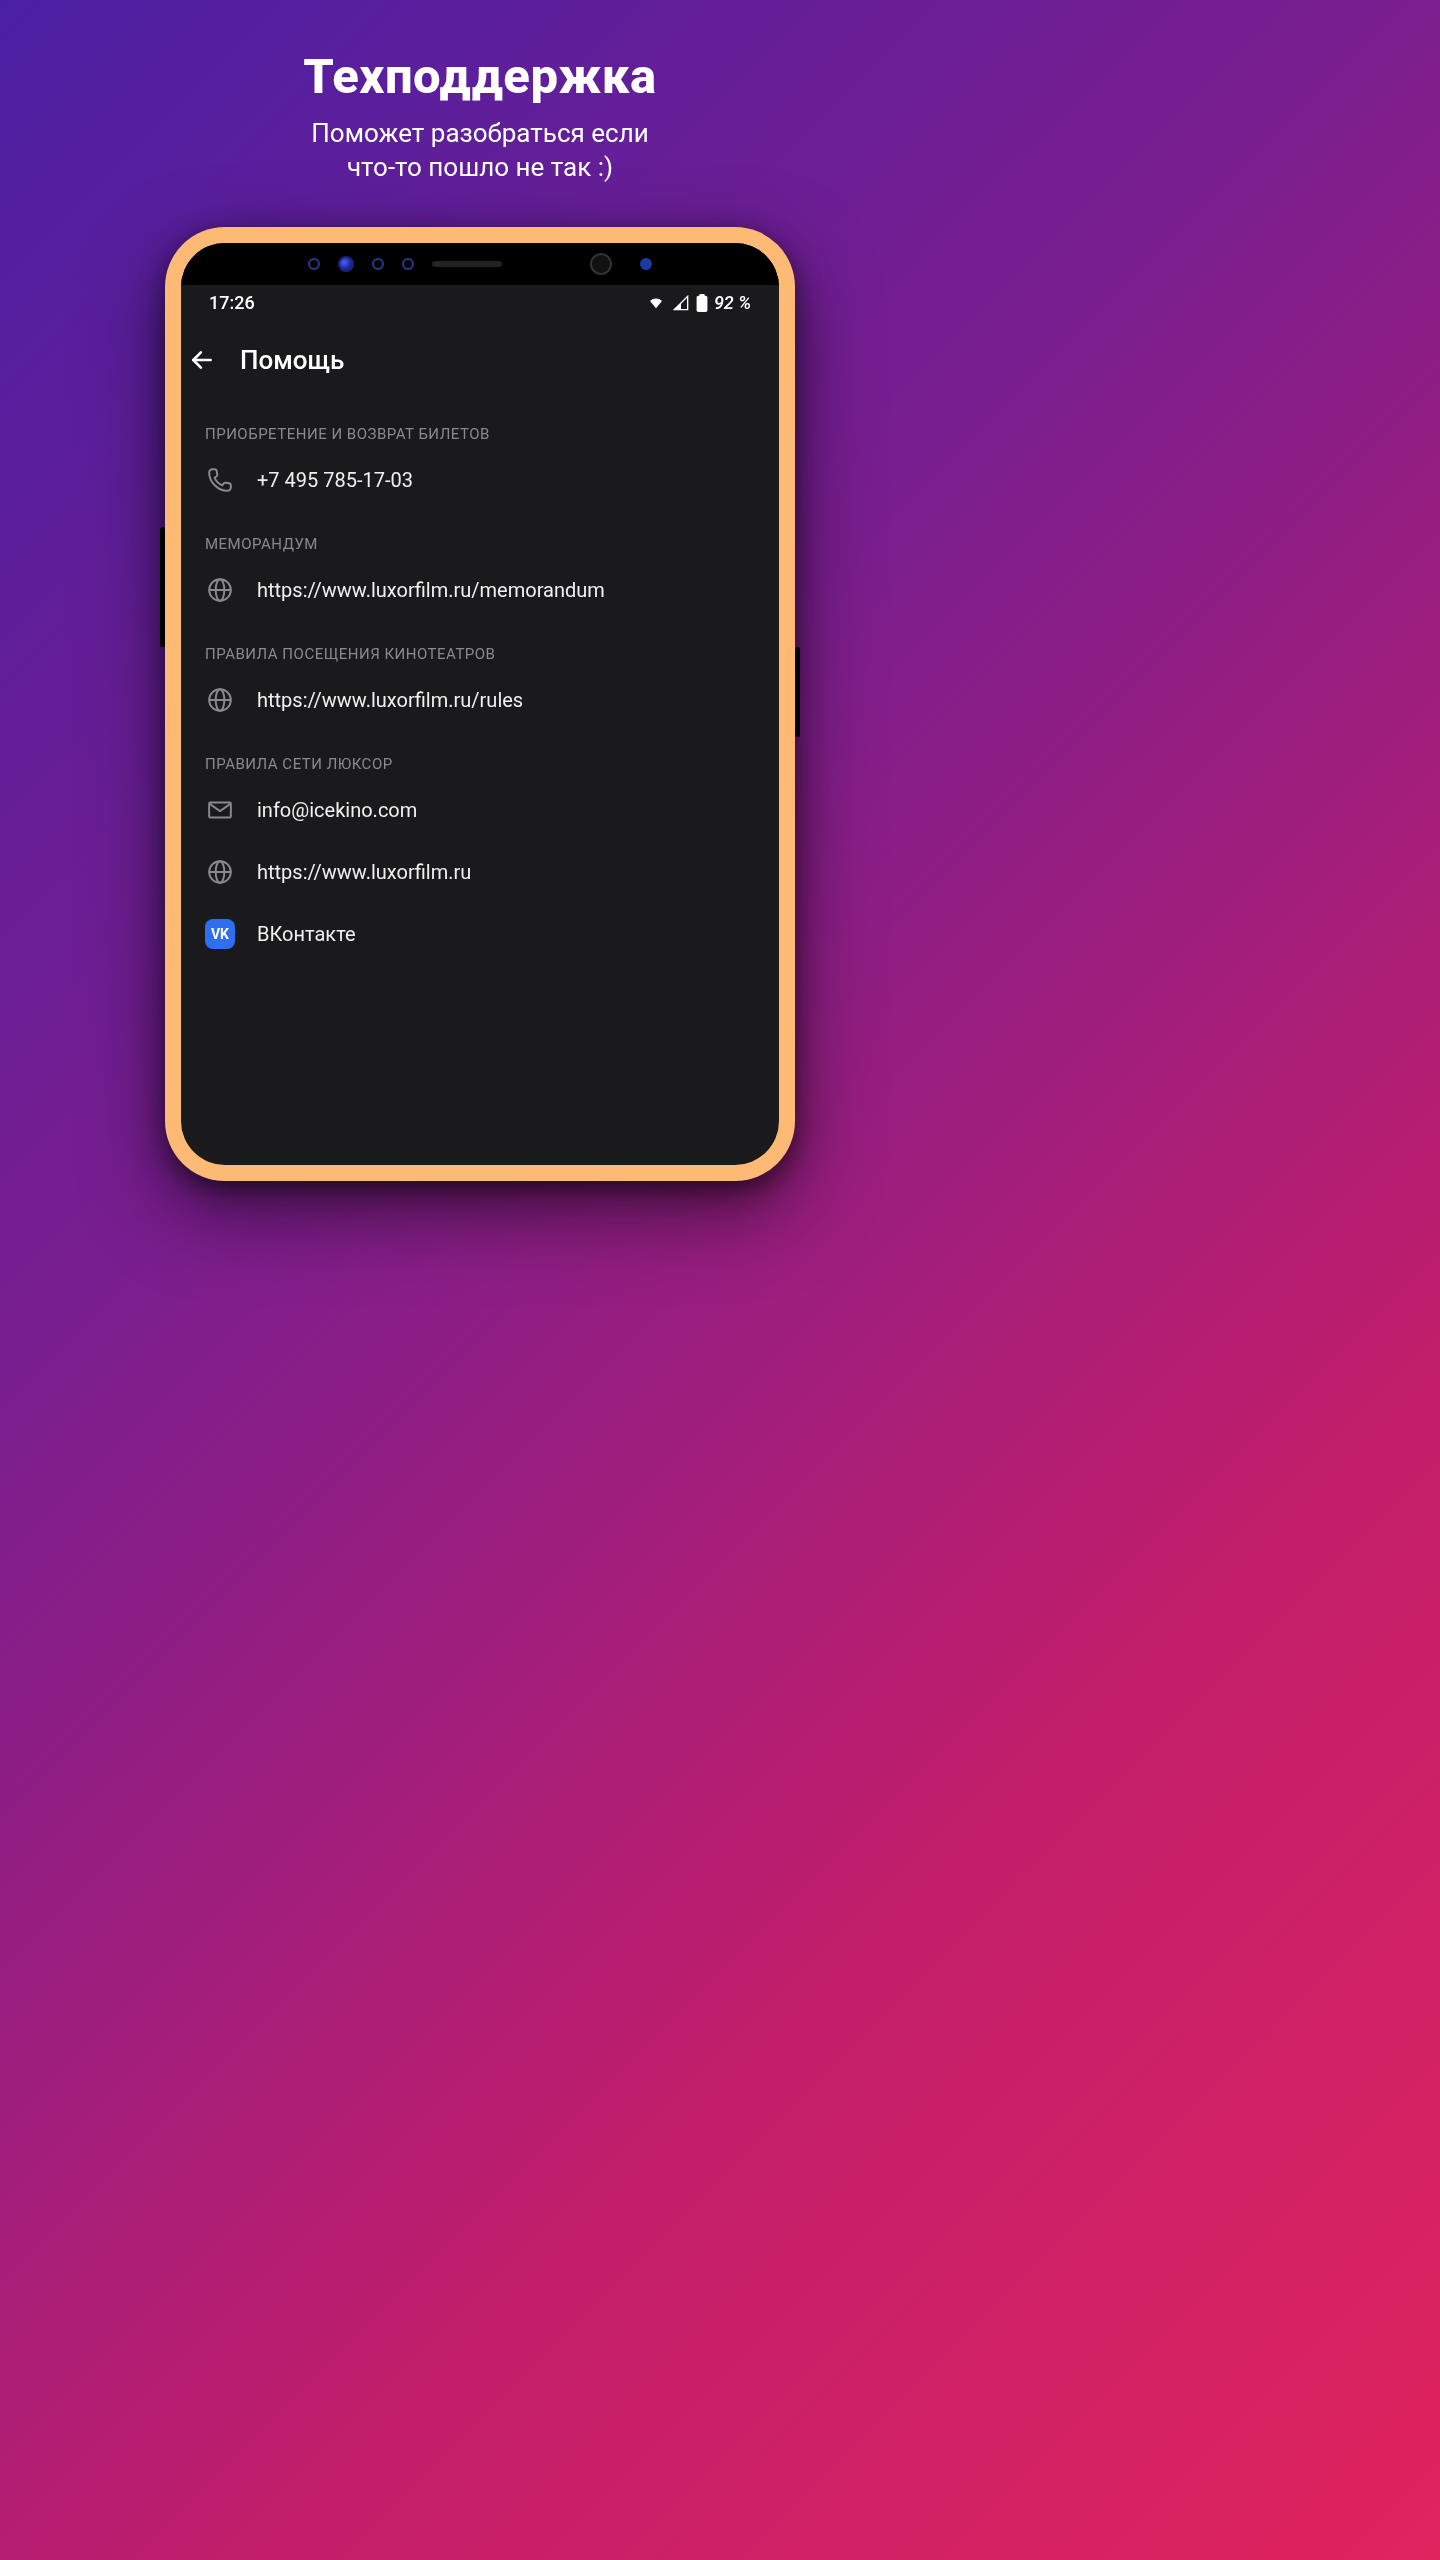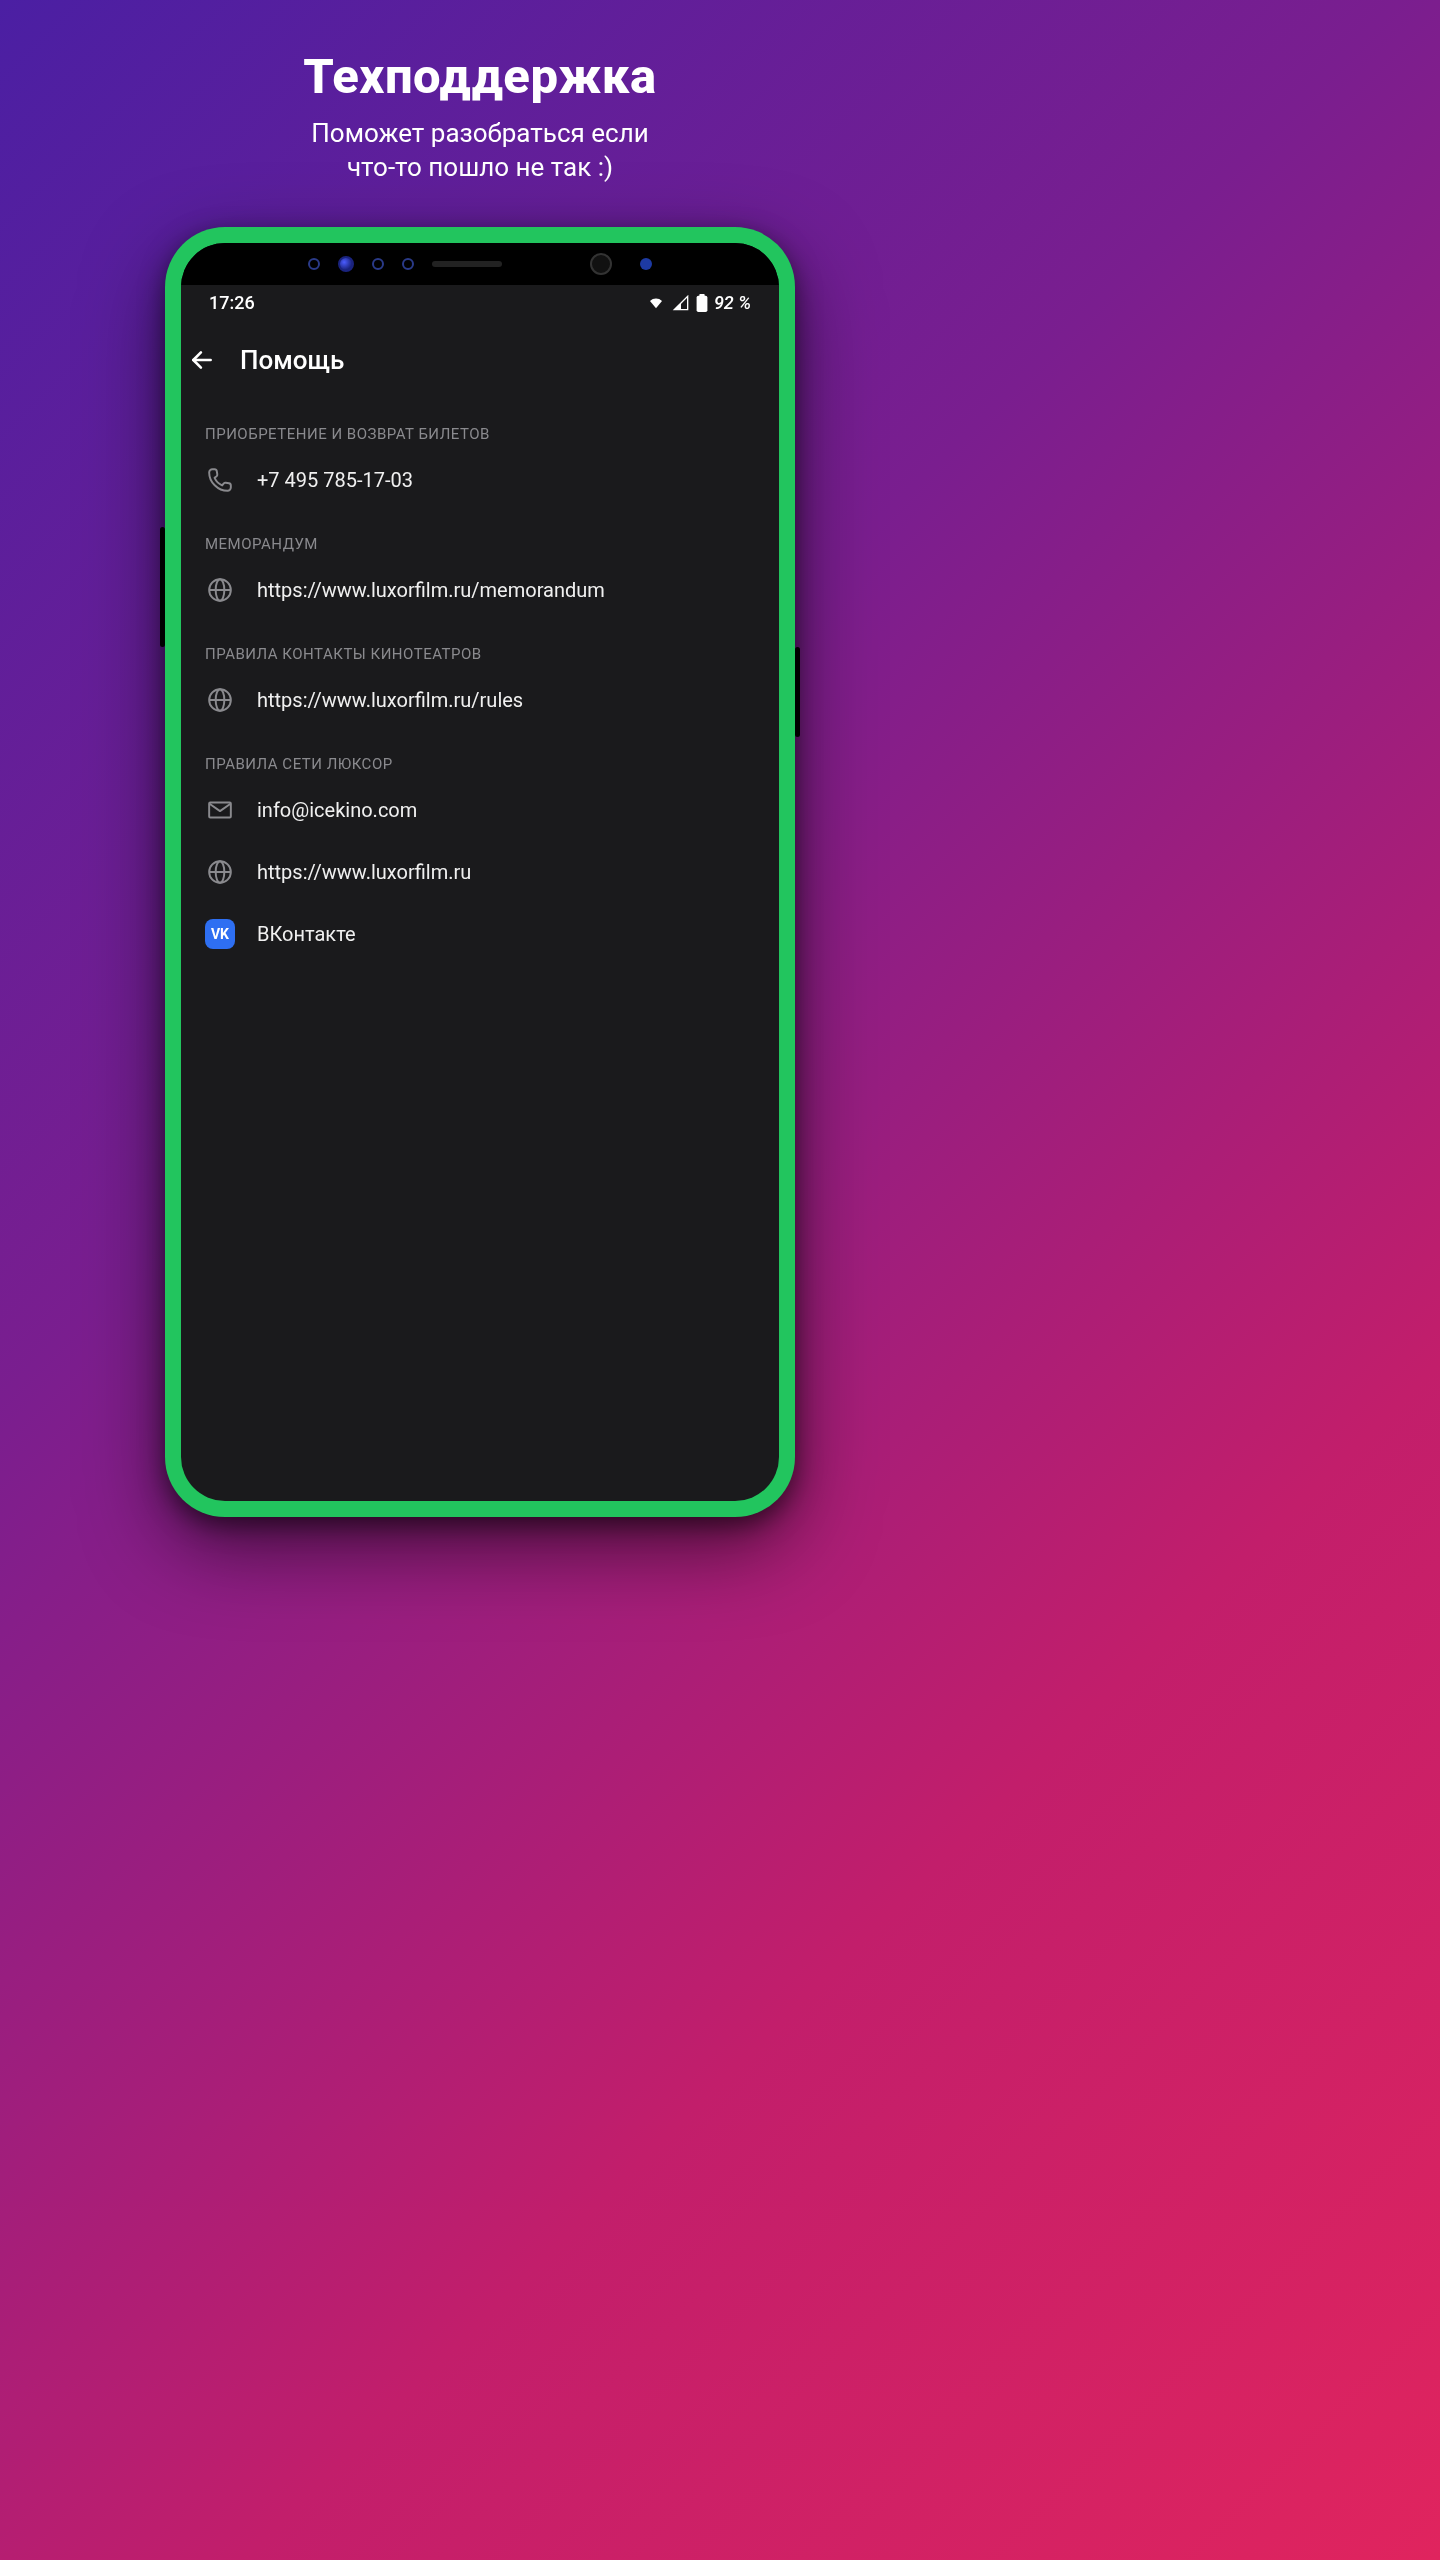--- a/index.html
+++ b/index.html
@@ -26,22 +26,22 @@
     font-weight: 400;
     text-align: center;
     margin-top: 12px;
     line-height: 1.3;
   }
 
   .phone {
     position: relative;
     margin-top: 42px;
     width: 630px;
-    height: 1290px;
-    background: #22c55e;
+    height: 954px;
+    background: #fdba74;
     border-radius: 60px;
     box-shadow: 0 30px 80px rgba(0,0,0,0.55), 0 8px 24px rgba(0,0,0,0.5);
     padding: 16px;
   }
   .phone::before, .phone::after {
     content: "";
     position: absolute;
     background: #000;
     border-radius: 4px;
   }
@@ -238,21 +238,21 @@
         <span class="row-icon">
           <svg width="26" height="26" viewBox="0 0 24 24" fill="none" stroke="currentColor" stroke-width="1.8">
               <circle cx="12" cy="12" r="10"></circle>
               <ellipse cx="12" cy="12" rx="4" ry="10"></ellipse>
               <line x1="2" y1="12" x2="22" y2="12"></line>
             </svg>
         </span>
         <span class="row-text">https://www.luxorfilm.ru/memorandum</span>
       </div>
 
-      <div class="section-header">ПРАВИЛА КОНТАКТЫ КИНОТЕАТРОВ</div>
+      <div class="section-header">ПРАВИЛА ПОСЕЩЕНИЯ КИНОТЕАТРОВ</div>
       <div class="row">
         <span class="row-icon">
           <svg width="26" height="26" viewBox="0 0 24 24" fill="none" stroke="currentColor" stroke-width="1.8">
               <circle cx="12" cy="12" r="10"></circle>
               <ellipse cx="12" cy="12" rx="4" ry="10"></ellipse>
               <line x1="2" y1="12" x2="22" y2="12"></line>
             </svg>
         </span>
         <span class="row-text">https://www.luxorfilm.ru/rules</span>
       </div>

